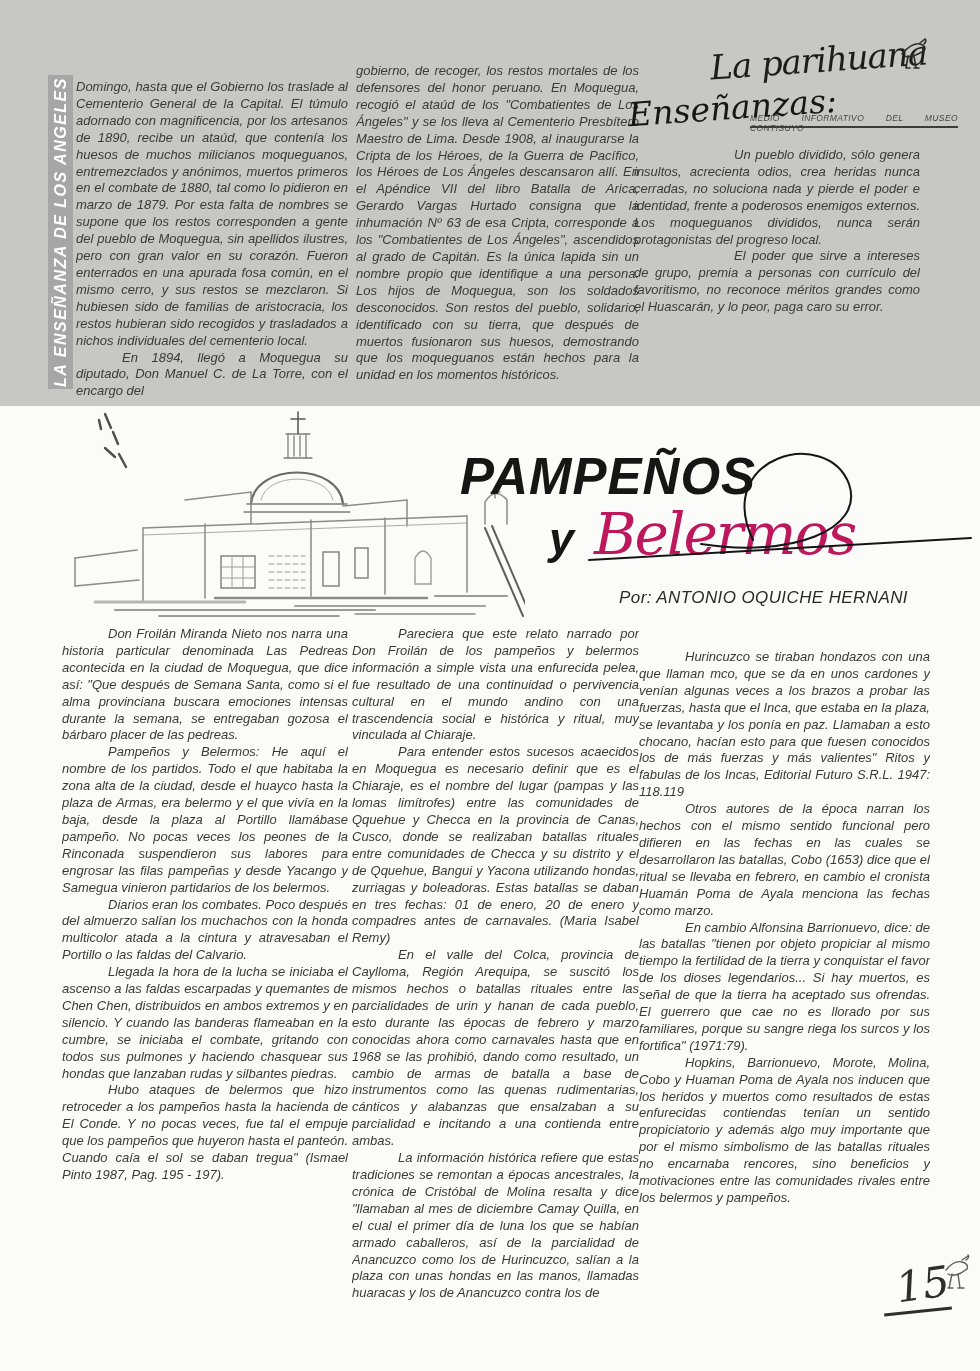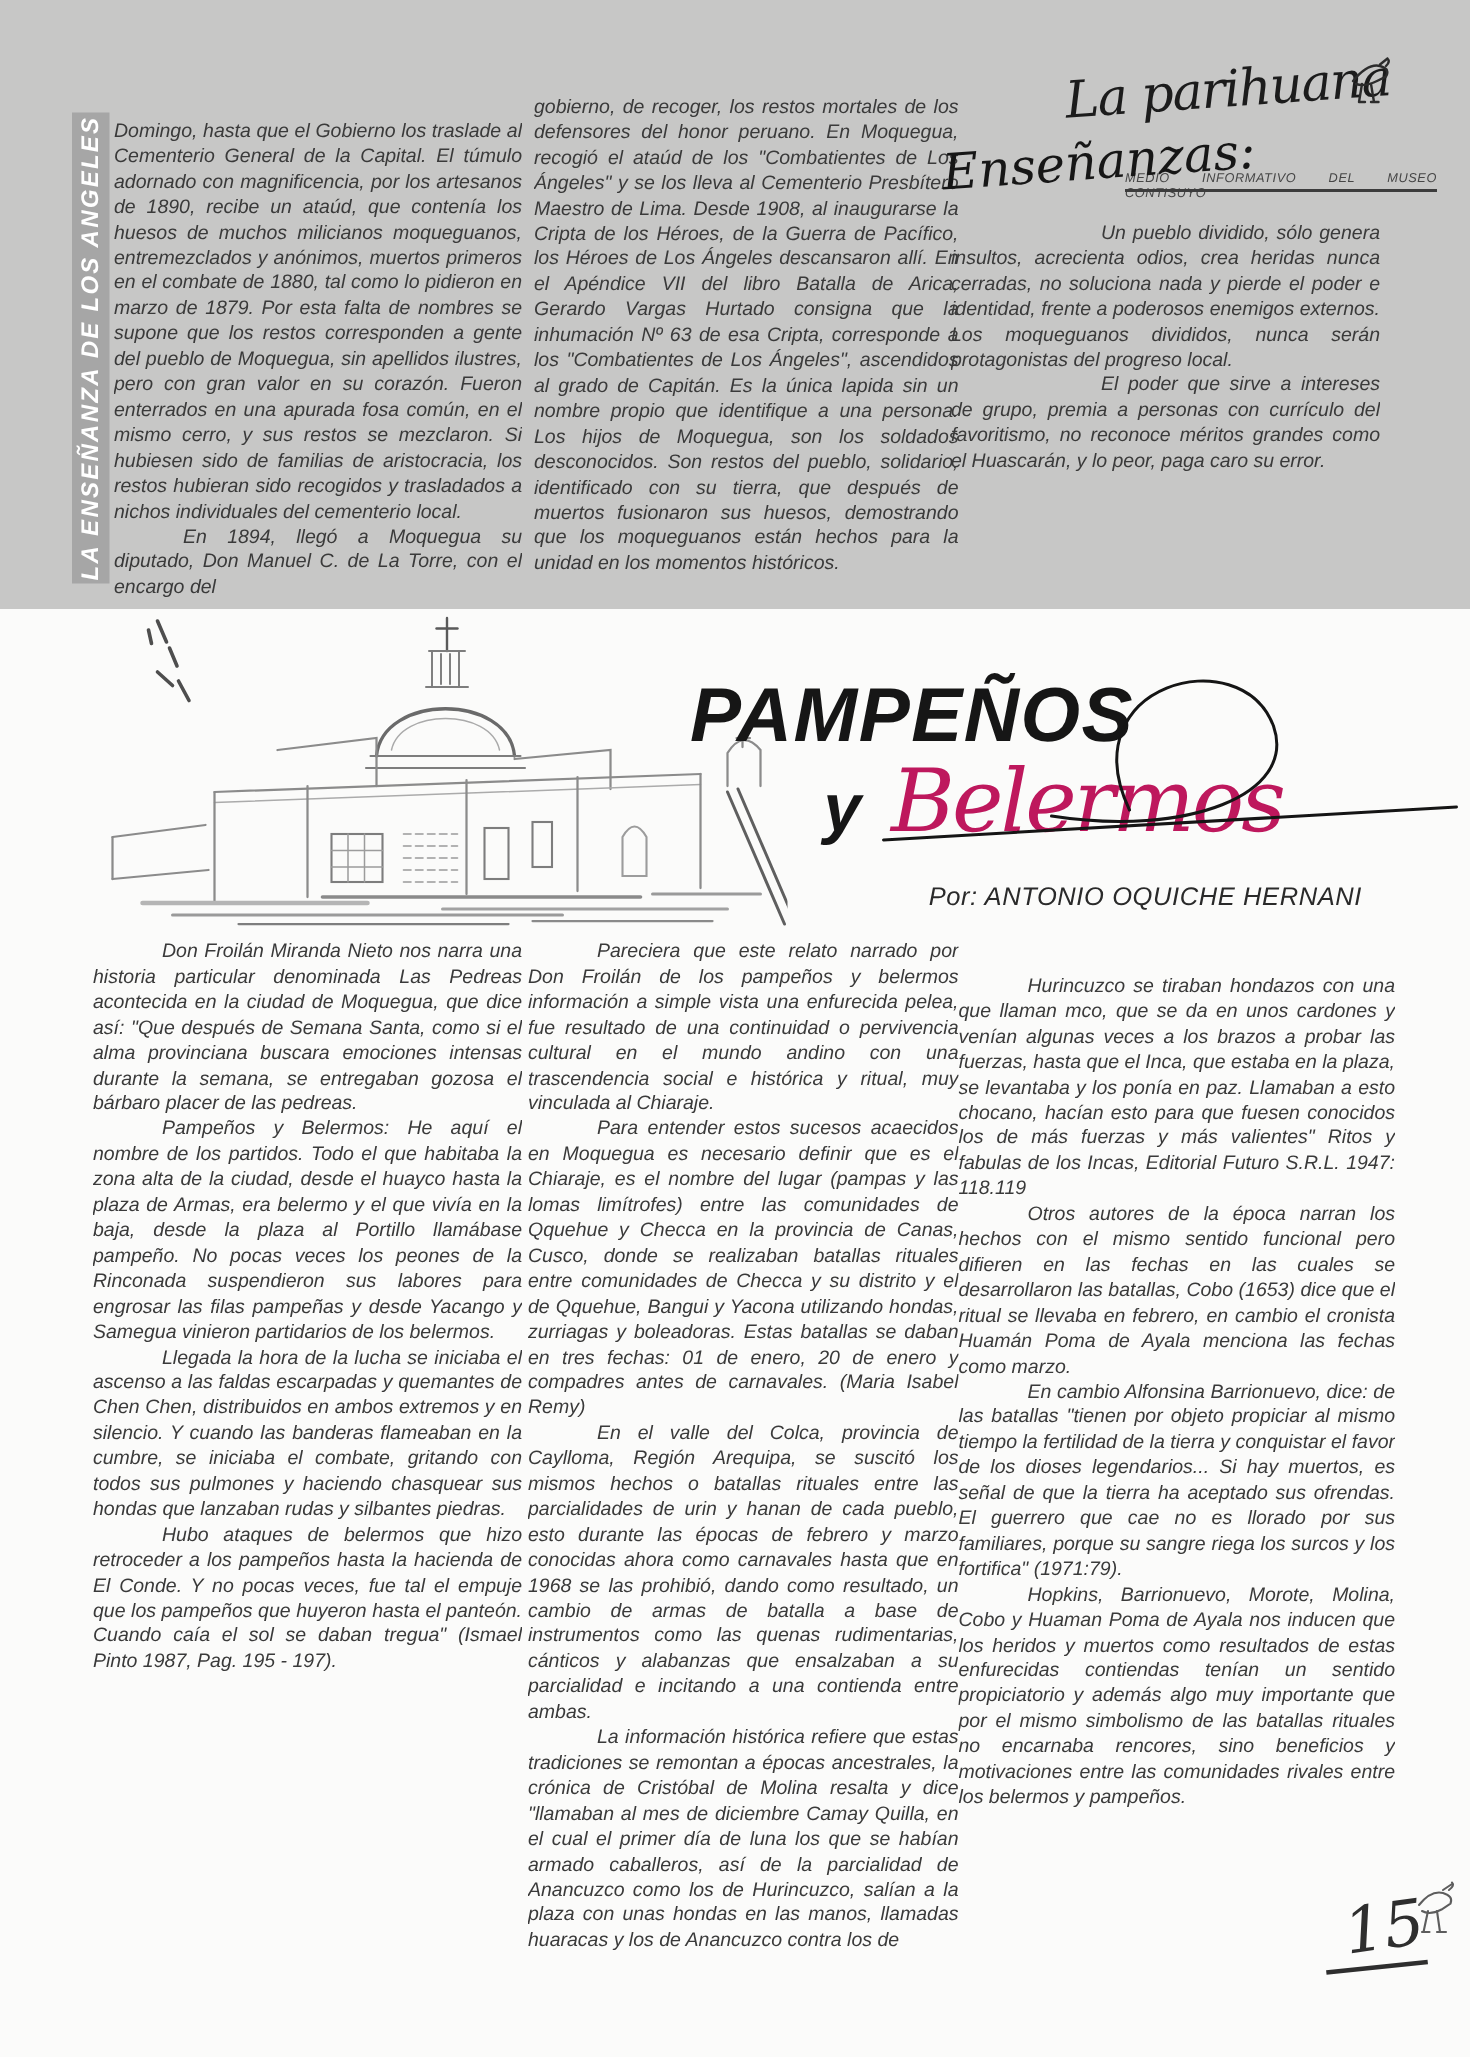--- a/index.html
+++ b/index.html
@@ -168,20 +168,21 @@
     <g fill="none" stroke="#151515" stroke-width="2" stroke-linecap="round">
       <path d="M168 102 C 128 18, 242 -12, 264 46 C 280 92, 206 120, 116 106"></path>
       <path d="M4 122 L 386 100"></path>
     </g>
   </svg>
   <div class="byline">Por: ANTONIO OQUICHE HERNANI</div>
 
   <div class="col low-col1 body-text">
       <p class="para">Don Froilán Miranda Nieto nos narra una historia particular denominada Las Pedreas acontecida en la ciudad de Moquegua, que dice así: "Que después de Semana Santa, como si el alma provinciana buscara emociones intensas durante la semana, se entregaban gozosa el bárbaro placer de las pedreas.</p>
       <p class="para">Pampeños y Belermos: He aquí el nombre de los partidos. Todo el que habitaba la zona alta de la ciudad, desde el huayco hasta la plaza de Armas, era belermo y el que vivía en la baja, desde la plaza al Portillo llamábase pampeño. No pocas veces los peones de la Rinconada suspendieron sus labores para engrosar las filas pampeñas y desde Yacango y Samegua vinieron partidarios de los belermos.</p>
+      <p class="para">Diarios eran los combates. Poco después del almuerzo salían los muchachos con la honda multicolor atada a la cintura y atravesaban el Portillo o las faldas del Calvario.</p>
       <p class="para">Llegada la hora de la lucha se iniciaba el ascenso a las faldas escarpadas y quemantes de Chen Chen, distribuidos en ambos extremos y en silencio. Y cuando las banderas flameaban en la cumbre, se iniciaba el combate, gritando con todos sus pulmones y haciendo chasquear sus hondas que lanzaban rudas y silbantes piedras.</p>
       <p class="para">Hubo ataques de belermos que hizo retroceder a los pampeños hasta la hacienda de El Conde. Y no pocas veces, fue tal el empuje que los pampeños que huyeron hasta el panteón. Cuando caía el sol se daban tregua" (Ismael Pinto 1987, Pag. 195 - 197).</p>
     </div>
   <div class="col low-col2 body-text">
       <p class="para">Pareciera que este relato narrado por Don Froilán de los pampeños y belermos información a simple vista una enfurecida pelea, fue resultado de una continuidad o pervivencia cultural en el mundo andino con una trascendencia social e histórica y ritual, muy vinculada al Chiaraje.</p>
       <p class="para">Para entender estos sucesos acaecidos en Moquegua es necesario definir que es el Chiaraje, es el nombre del lugar (pampas y las lomas limítrofes) entre las comunidades de Qquehue y Checca en la provincia de Canas, Cusco, donde se realizaban batallas rituales entre comunidades de Checca y su distrito y el de Qquehue, Bangui y Yacona utilizando hondas, zurriagas y boleadoras. Estas batallas se daban en tres fechas: 01 de enero, 20 de enero y compadres antes de carnavales. (Maria Isabel Remy)</p>
       <p class="para">En el valle del Colca, provincia de Caylloma, Región Arequipa, se suscitó los mismos hechos o batallas rituales entre las parcialidades de urin y hanan de cada pueblo, esto durante las épocas de febrero y marzo conocidas ahora como carnavales hasta que en 1968 se las prohibió, dando como resultado, un cambio de armas de batalla a base de instrumentos como las quenas rudimentarias, cánticos y alabanzas que ensalzaban a su parcialidad e incitando a una contienda entre ambas.</p>
       <p class="para">La información histórica refiere que estas tradiciones se remontan a épocas ancestrales, la crónica de Cristóbal de Molina resalta y dice "llamaban al mes de diciembre Camay Quilla, en el cual el primer día de luna los que se habían armado caballeros, así de la parcialidad de Anancuzco como los de Hurincuzco, salían a la plaza con unas hondas en las manos, llamadas huaracas y los de Anancuzco contra los de</p>
     </div>
   <div class="col low-col3 body-text">

